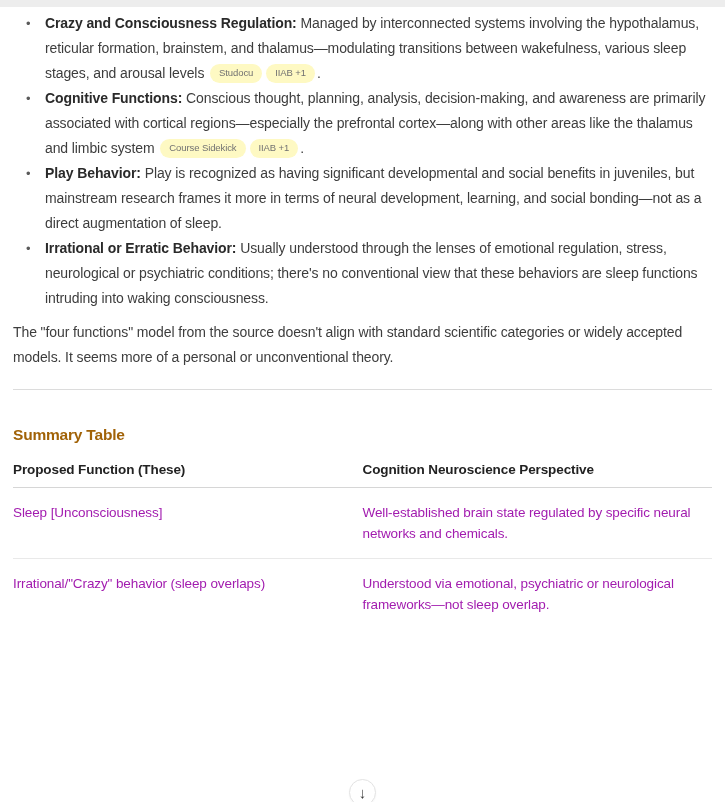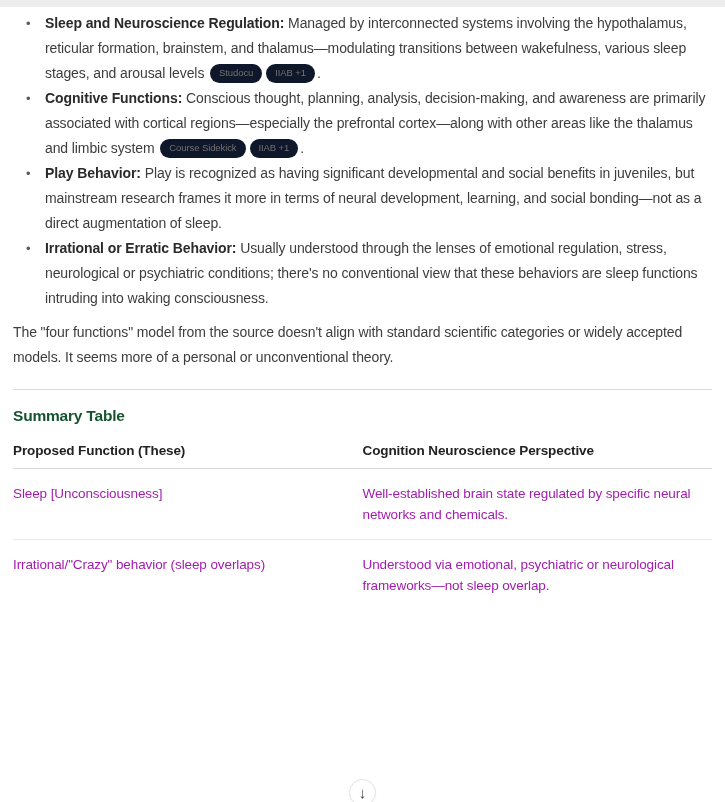--- a/index.html
+++ b/index.html
@@ -48,42 +48,42 @@
     content: "•";
     position: absolute;
     left: 13px;
     top: 0;
     color: #5a5a5a;
     font-size: 13px;
   }
   .lead { font-weight: bold; color: #2a2a2a; }
   .badge {
     display: inline-block;
-    background: #0f172a;
+    background: #fef9c3;
     color: #717171;
     font-size: 9.5px;
     line-height: 1;
     padding: 4px 9px 5px;
     border-radius: 10px;
     margin: 0 2px;
     vertical-align: 2px;
     white-space: nowrap;
     cursor: pointer;
   }
   p.conclusion { margin-top: 9px; }
   hr.section-divider {
     border: none;
     border-top: 1px solid #dcdcdc;
     margin-top: 19px;
   }
   h2.summary-heading {
-    margin-top: 17px;
+    margin-top: 36px;
     font-size: 15.5px;
     font-weight: bold;
-    color: #14532d;
+    color: #a16207;
     letter-spacing: -0.2px;
   }
   table.summary-table {
     margin-top: 11px;
     width: 100%;
     border-collapse: collapse;
     table-layout: fixed;
   }
   table.summary-table th {
     width: 50.8%;
@@ -129,21 +129,21 @@
 <body>
 
 <div class="top-bar"></div>
 
 <div class="content">
 
 
 
   <ul class="bullets">
     <li>
-      <span class="lead">Sleep and Neuroscience Regulation:</span><span> Managed by interconnected systems involving the hypothalamus, reticular formation, brainstem, and thalamus—modulating transitions between wakefulness, various sleep stages, and arousal levels</span>
+      <span class="lead">Crazy and Consciousness Regulation:</span><span> Managed by interconnected systems involving the hypothalamus, reticular formation, brainstem, and thalamus—modulating transitions between wakefulness, various sleep stages, and arousal levels</span>
       <span class="badge">Studocu</span><span class="badge">IIAB +1</span><span>.</span>
     </li>
     <li>
       <span class="lead">Cognitive Functions:</span><span> Conscious thought, planning, analysis, decision-making, and awareness are primarily associated with cortical regions—especially the prefrontal cortex—along with other areas like the thalamus and limbic system</span>
       <span class="badge">Course Sidekick</span><span class="badge">IIAB +1</span><span>.</span>
     </li>
     <li>
       <span class="lead">Play Behavior:</span><span> Play is recognized as having significant developmental and social benefits in juveniles, but mainstream research frames it more in terms of neural development, learning, and social bonding—not as a direct augmentation of sleep.</span>
     </li>
     <li>

